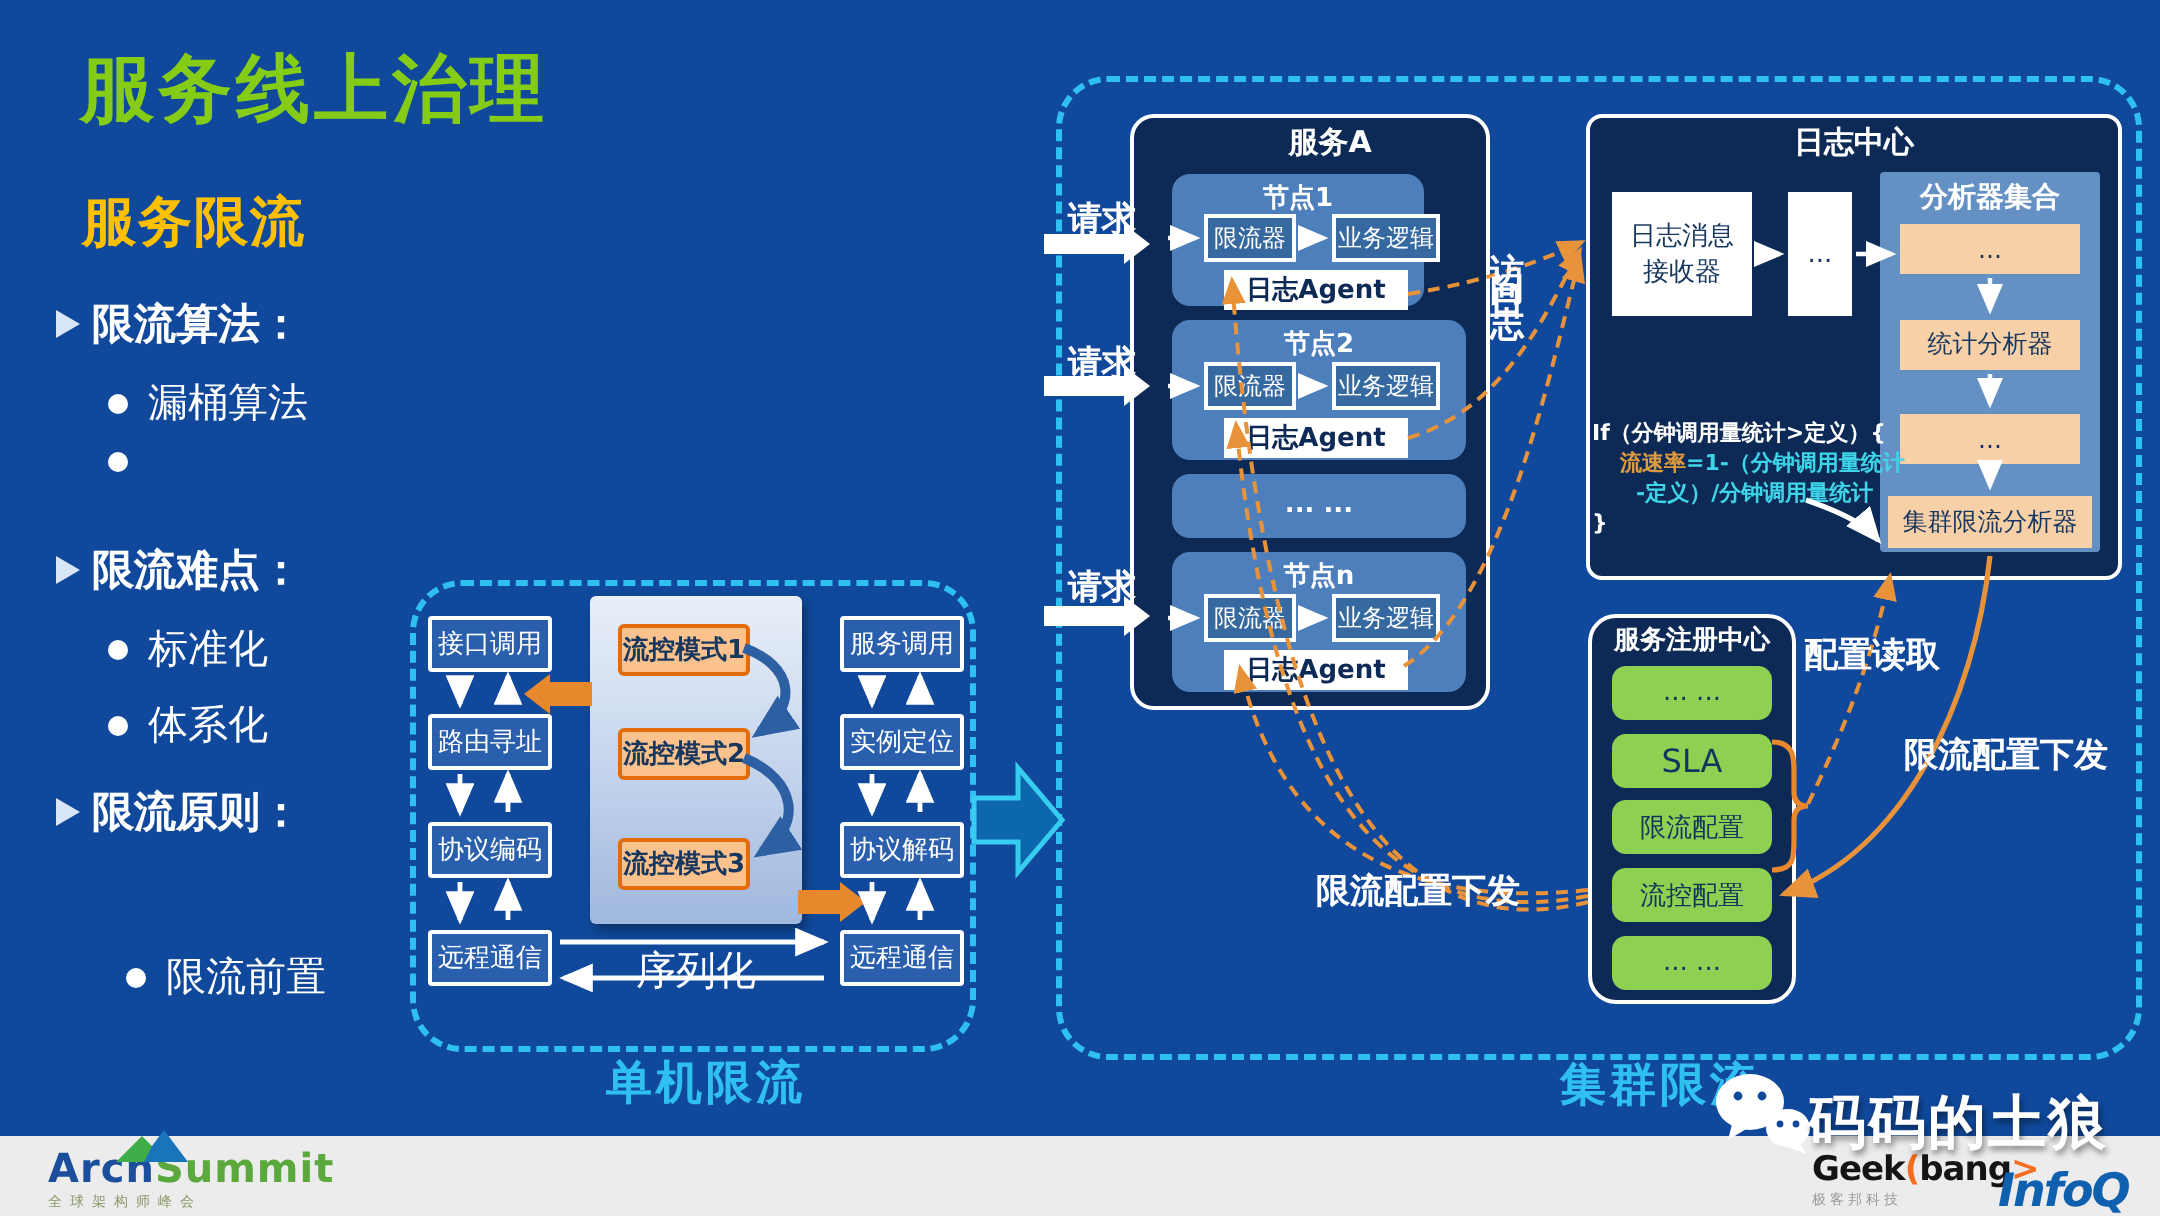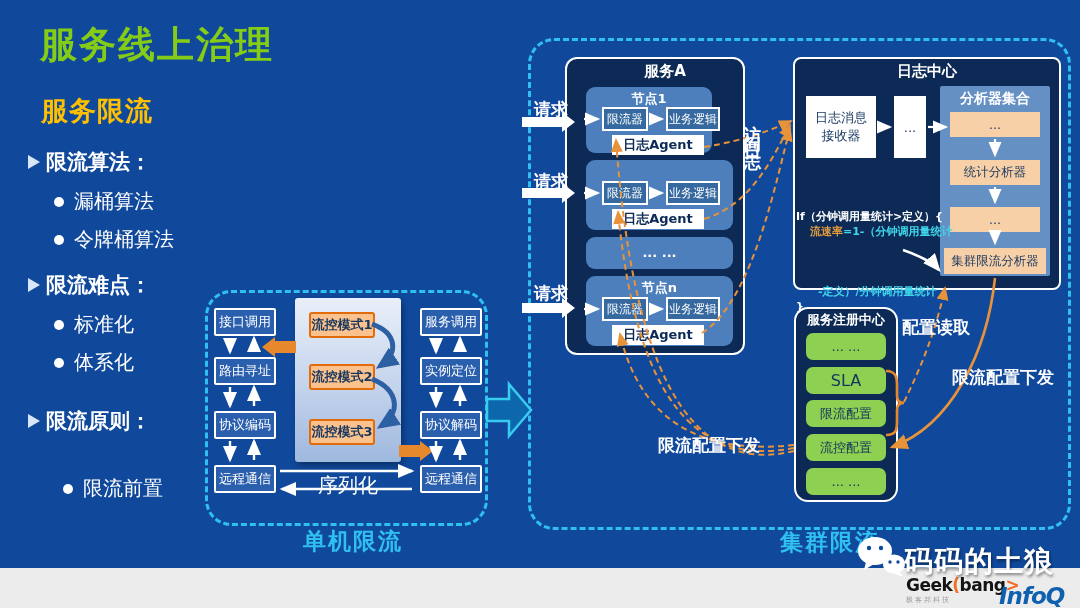--- a/index.html
+++ b/index.html
@@ -57,21 +57,21 @@
               justify-content:center;text-align:center;flex-direction:column;}
   .ana-panel{left:940px;top:86px;width:110px;height:190px;background:#6590c4;border-radius:2px;}
   .peach{position:absolute;background:#f8d0a8;color:#17375e;font-size:12.5px;display:flex;
          align-items:center;justify-content:center;}
   .green-box{position:absolute;left:806px;width:80px;height:27px;background:#8ed051;border-radius:7px;
              color:#11355e;font-size:13px;display:flex;align-items:center;justify-content:center;}
   .flow-label{font-size:17px;font-weight:bold;color:#fff;z-index:45;white-space:nowrap;}
   .vlabel{writing-mode:vertical-rl;letter-spacing:9px;}
   .if-block{left:796px;top:209px;width:160px;font-size:11px;font-weight:bold;line-height:15px;z-index:20;}
   .if-w{color:#fff;}
-  .if-c{color:#3fd4e8;margin-top:45px;}
+  .if-c{color:#3fd4e8;}
   .if-rate{color:#e09a3e;}
   .if-ind{padding-left:14px;}
 
   
   .footer{left:0;top:568px;width:1080px;height:40px;background:#ececec;z-index:10;}
   .arch-text{font-size:20px;font-weight:bold;letter-spacing:.5px;}
   .arch-blue{color:#1c4f9b;} .arch-green{color:#5ba93c;}
   .arch-sub{font-size:7px;letter-spacing:4px;color:#8b9a6a;}
   .geek{font-size:17px;font-weight:900;color:#141414;letter-spacing:-.5px;}
   .geek .org{color:#f26d1f;font-weight:900;}
@@ -92,37 +92,36 @@
   <div class="abs bullet-line" style="left:28px;top:148px;">
     <span class="tri-marker"></span>
     <span class="bullet-head">限流算法：</span>
     </div>
   <div class="abs bullet-line" style="left:40px;top:188px;">
     <span class="dot-marker"></span>
     <span class="bullet-item">漏桶算法</span>
     </div>
   <div class="abs bullet-line" style="left:40px;top:226px;">
     <span class="dot-marker"></span>
-    <span class="bullet-item">令牌桶算法</span>
     </div>
 
   <div class="abs bullet-line" style="left:28px;top:271px;">
     <span class="tri-marker"></span>
     <span class="bullet-head">限流难点：</span>
     </div>
   <div class="abs bullet-line" style="left:40px;top:311px;">
     <span class="dot-marker"></span>
     <span class="bullet-item">标准化</span>
     </div>
   <div class="abs bullet-line" style="left:40px;top:349px;">
     <span class="dot-marker"></span>
     <span class="bullet-item">体系化</span>
     </div>
 
-  <div class="abs bullet-line" style="left:28px;top:392px;margin-top:15px;">
+  <div class="abs bullet-line" style="left:28px;top:392px;">
     <span class="tri-marker"></span>
     <span class="bullet-head">限流原则：</span>
     </div>
   <div class="abs bullet-line" style="left:49px;top:430px;margin-top:45px;">
     <span class="dot-marker"></span>
     <span class="bullet-item">限流前置</span>
     </div>
 
   <div class="abs dashed" style="left:205px;top:290px;width:277px;height:230px;"></div>
   <div class="abs caption" style="left:303px;top:526px;">单机限流</div>
@@ -174,20 +173,21 @@
   <div class="abs navy" style="left:565px;top:57px;width:180px;height:298px;border-radius:12px;"></div>
   <div class="abs ctitle" style="left:565px;top:62px;width:200px;font-size:15px;">服务A</div>
 
   <div class="node" style="left:586px;top:87px;width:126px;height:66px;">
     <div class="node-title">节点1</div>
     <div class="inner-box" style="left:16px;top:20px;width:46px;height:24px;">限流器</div>
     <div class="inner-box" style="left:80px;top:20px;width:54px;height:24px;">业务逻辑</div>
     <div class="agent-box" style="left:26px;top:48px;width:92px;height:20px;">日志Agent</div>
   </div>
   <div class="node" style="left:586px;top:160px;width:147px;height:70px;">
+    <div class="node-title">节点2</div>
     <div class="inner-box" style="left:16px;top:21px;width:46px;height:24px;">限流器</div>
     <div class="inner-box" style="left:80px;top:21px;width:54px;height:24px;">业务逻辑</div>
     <div class="agent-box" style="left:26px;top:49px;width:92px;height:20px;">日志Agent</div>
   </div>
   <div class="node" style="left:586px;top:237px;width:147px;height:32px;">
     <div class="node-title" style="top:8px;">... ...</div>
   </div>
   <div class="node" style="left:586px;top:276px;width:147px;height:70px;">
     <div class="node-title">节点n</div>
     <div class="inner-box" style="left:16px;top:21px;width:46px;height:24px;">限流器</div>
@@ -293,20 +293,28 @@
       <path d="M 794,451 C 685,478 632,360 616,140"></path>
     </g>
 
     <path d="M 995,278 C 987,352 952,425 892,447" stroke="#e8923a" stroke-width="2.6" fill="none" marker-end="url(#ao)"></path>
 
     <path d="M 886,371 C 897,371 897,379 897,386 L 897,396 C 897,402 901,403 904,403 C 901,403 897,404 897,410 L 897,420 C 897,429 897,435 886,435" stroke="#e8882d" stroke-width="2.6" fill="none"></path>
   </svg>
 
   <div class="abs footer"></div>
 
+  <div class="abs" style="left:24px;top:572px;z-index:15;">
+    <svg class="abs" style="left:34px;top:-7px;" width="36" height="16">
+      <polygon points="0,16 13,3 18,8 36,16" fill="#3fae49"></polygon>
+      <polygon points="18,8 24,0 36,16 14,16" fill="#1b75bb"></polygon>
+    </svg>
+    <div class="arch-text"><span class="arch-blue">Arch</span><span class="arch-green">Summit</span></div>
+    <div class="arch-sub">全球架构师峰会</div>
+  </div>
 
   <svg class="abs wm-icon" width="50" height="42">
     <ellipse cx="19" cy="15" rx="17" ry="14" fill="#fff"></ellipse>
     <polygon points="10,26 8,34 18,28" fill="#fff"></polygon>
     <circle cx="13" cy="12" r="2.2" fill="#10499c"></circle>
       <circle cx="25" cy="12" r="2.2" fill="#10499c"></circle>
     <ellipse cx="38" cy="28" rx="11" ry="9.5" fill="#fff"></ellipse>
     <polygon points="44,36 47,41 38,37.5" fill="#fff"></polygon>
     <circle cx="34" cy="26" r="1.7" fill="#10499c"></circle>
       <circle cx="42" cy="26" r="1.7" fill="#10499c"></circle>

